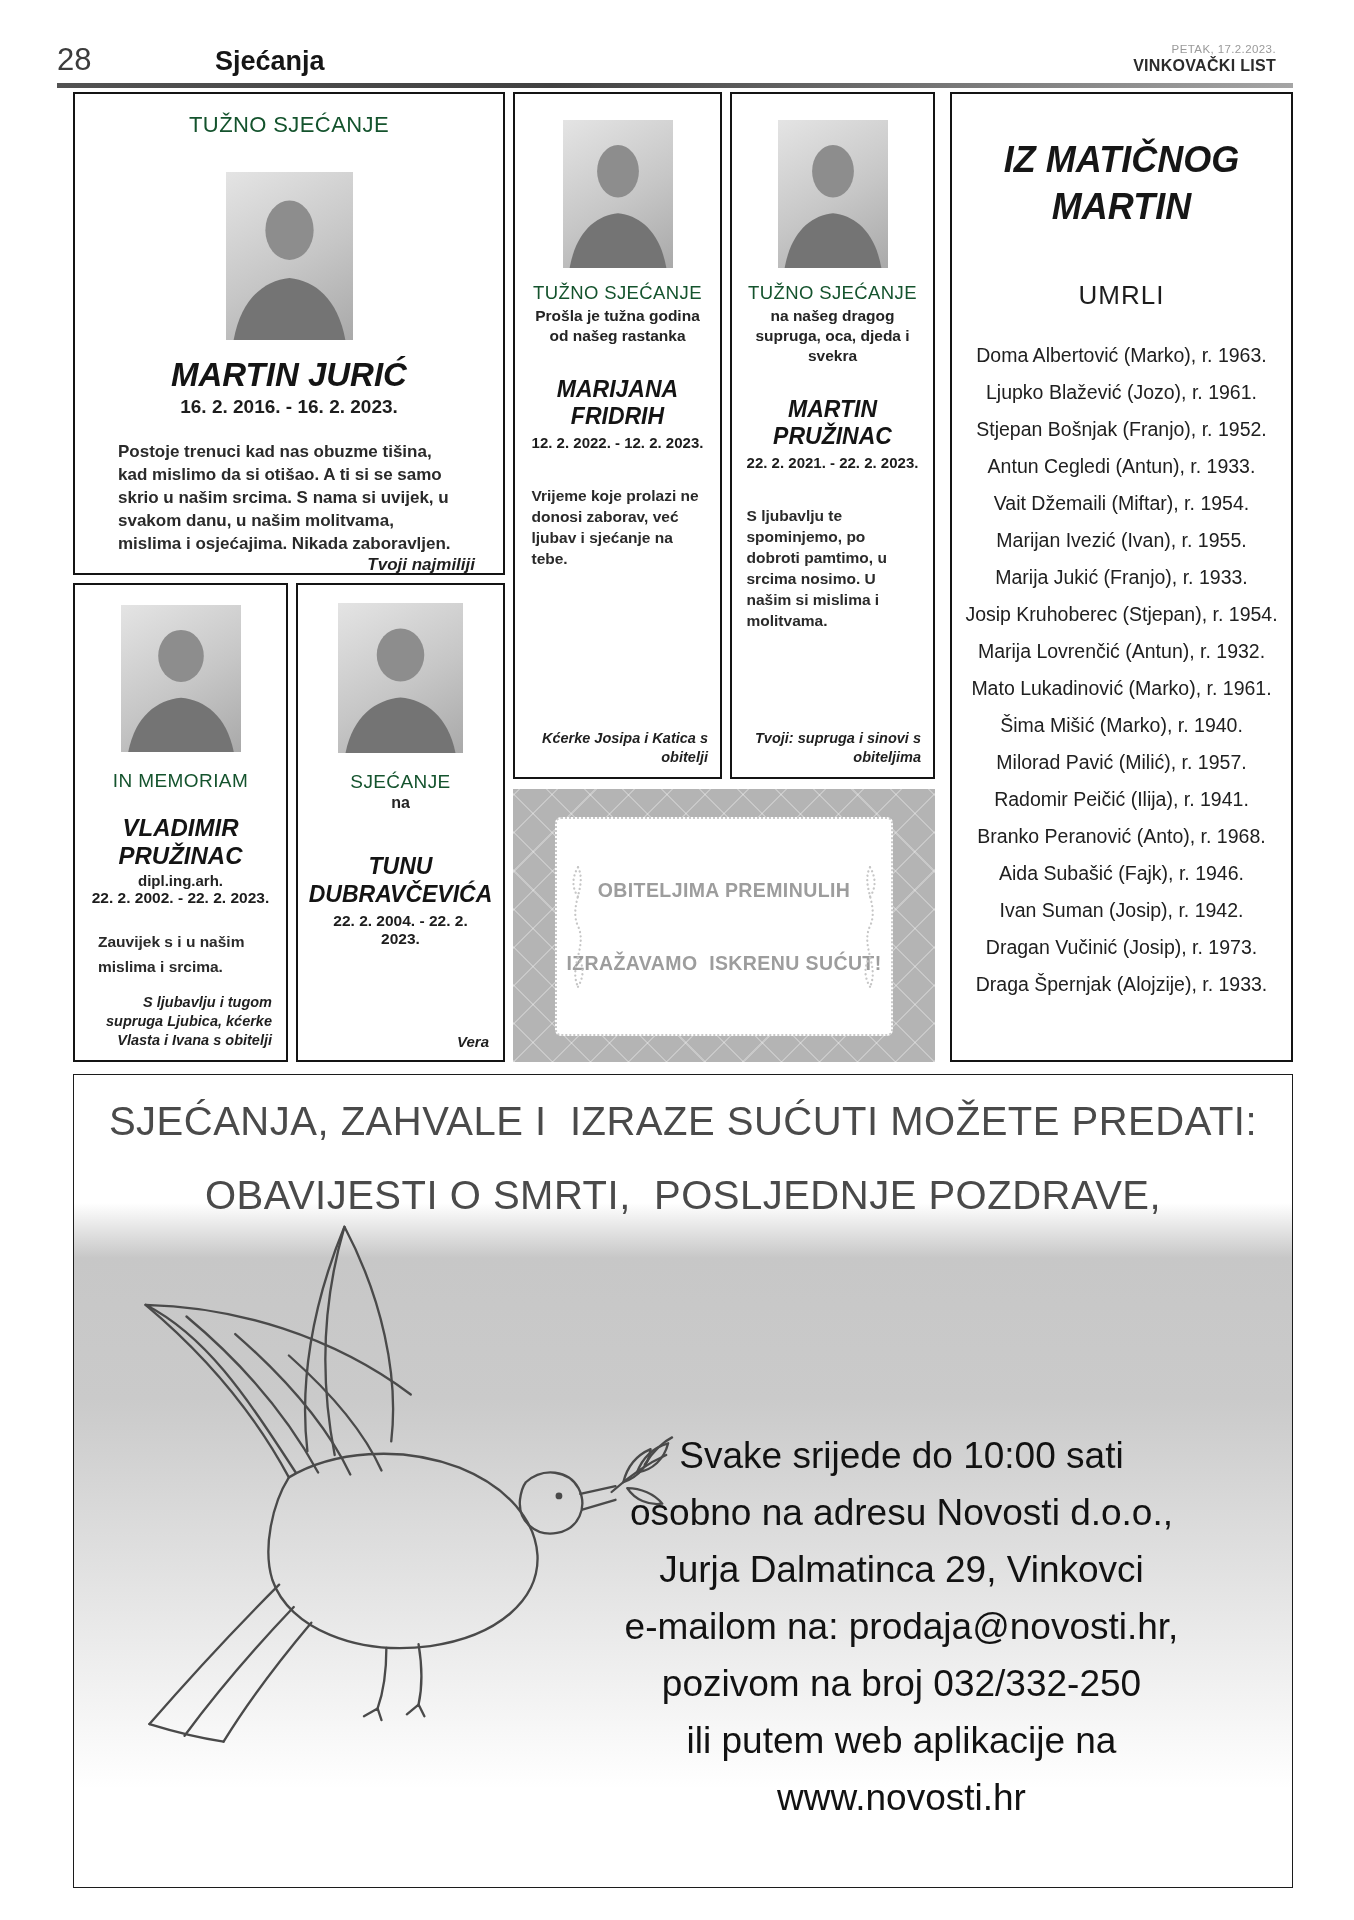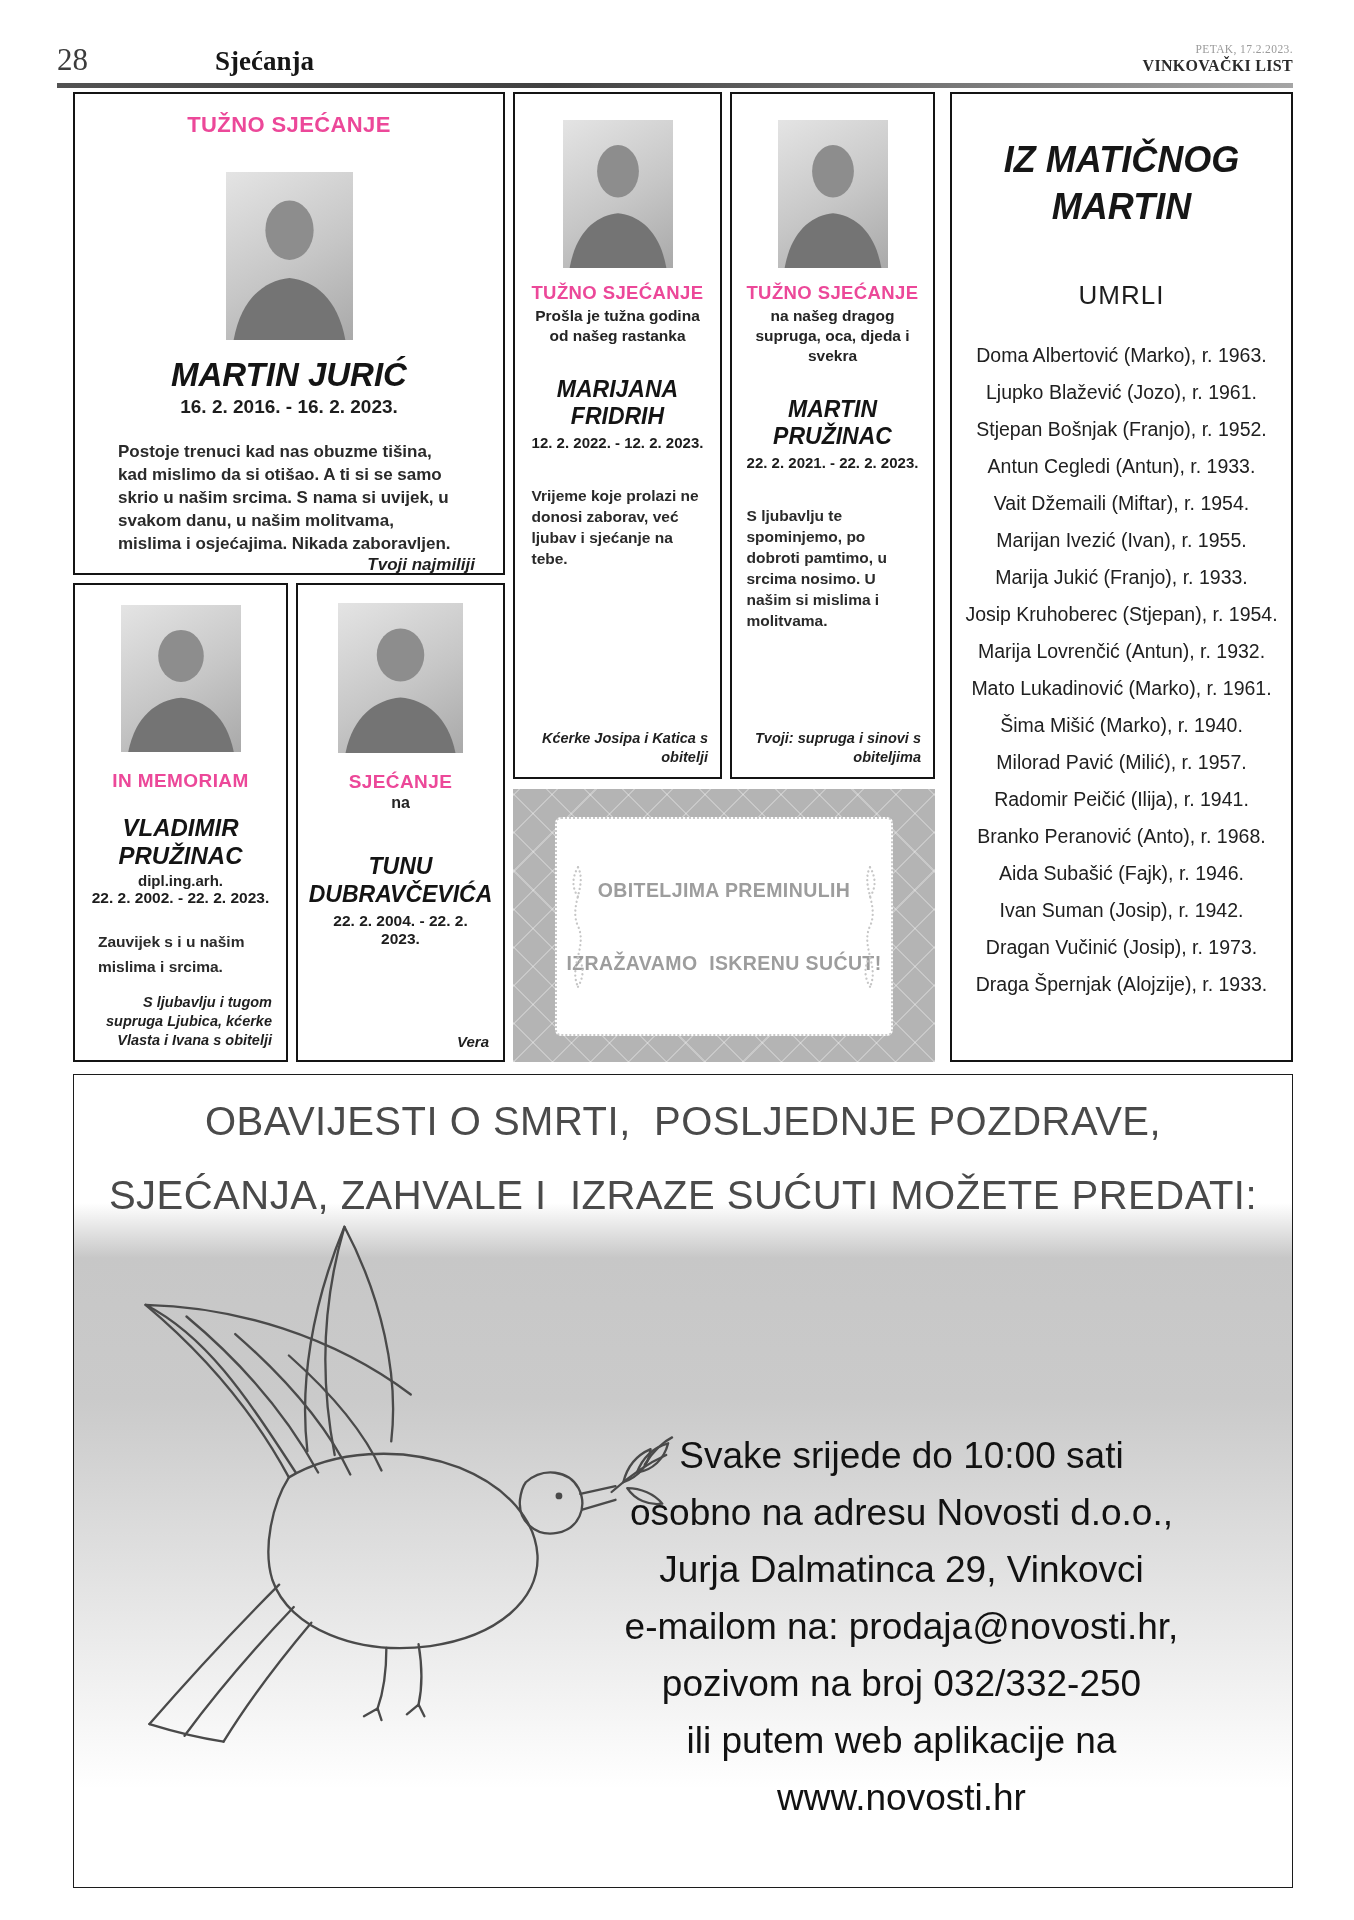--- a/index.html
+++ b/index.html
@@ -1,41 +1,41 @@
 <!DOCTYPE html>
 <html><head>
 <meta charset="utf-8">
 <style>
   html,body{margin:0;padding:0;background:#ffffff;}
   body{font-family:"Liberation Sans","DejaVu Sans",sans-serif;color:#1e1e1e;}
   .page{position:relative;width:1354px;height:1920px;background:#fff;overflow:hidden;}
 
   
-  .header{position:absolute;left:57px;right:61px;top:42px;height:40px;font-family:Liberation Serif, serif;}
+  .header{position:absolute;left:57px;right:78px;top:42px;height:40px;}
   .pgnum{position:absolute;left:0;top:0;font-size:31px;font-weight:300;color:#3c3c3c;}
   .section{position:absolute;left:158px;top:4px;font-size:27px;font-weight:600;color:#161616;}
   .head-right{position:absolute;right:0;top:0;text-align:right;line-height:1.25;}
   .head-date{font-size:11.5px;color:#9a9a9a;letter-spacing:.4px;}
   .head-mast{font-size:16px;font-weight:700;color:#2b2b2b;letter-spacing:.3px;text-align:right;}
   .rule{position:absolute;left:57px;right:61px;top:83px;height:5px;
         background:linear-gradient(90deg,#525252,#414141 40%,#a5a5a5 100%);}
 
   
   .box{position:absolute;box-sizing:border-box;border:2px solid #141414;background:#fff;
        display:flex;flex-direction:column;align-items:center;}
   .b-juric{left:73px;top:92px;width:432px;height:483px;padding:16px 24px 12px;}
   .b-pruzinac{left:73px;top:583px;width:215px;height:479px;padding:12px 14px 10px;}
   .b-dubravcevic{left:296px;top:583px;width:209px;height:479px;padding:12px 14px 10px;}
   .b-fridrih{left:513px;top:92px;width:209px;height:687px;padding:12px 12px 10px;}
   .b-ocevcic{left:730px;top:92px;width:205px;height:687px;padding:12px 12px 10px;}
 
   .photo{background:linear-gradient(150deg,#e4e4e4 0%,#c6c6c6 55%,#a9a9a9 100%);flex:none;}
   .photo svg{display:block;width:100%;height:100%;}
 
-  .ob-heading{font-weight:700;text-align:center;color:#ec4899;letter-spacing:.4px;}
+  .ob-heading{font-weight:400;text-align:center;color:#14532d;letter-spacing:.4px;}
   .ob-sub{font-weight:700;text-align:center;color:#242424;}
   .ob-name{font-style:italic;font-weight:800;text-align:center;color:#141414;}
   .ob-dates{font-weight:700;text-align:center;color:#1d1d1d;}
   .ob-body{font-weight:700;text-align:left;color:#2a2a2a;}
   .ob-sign{font-style:italic;font-weight:700;text-align:right;color:#1f1f1f;
            margin-top:auto;align-self:flex-end;}
 
   .b-juric .ob-heading{font-size:22px;margin-top:2px;}
   .b-juric .photo{width:127px;height:168px;margin-top:34px;}
   .b-juric .ob-name{font-size:33px;margin-top:16px;}
@@ -242,22 +242,22 @@
       <div class="reg-item">Branko Peranović (Anto), r. 1968.</div>
       <div class="reg-item">Aida Subašić (Fajk), r. 1946.</div>
       <div class="reg-item">Ivan Suman (Josip), r. 1942.</div>
       <div class="reg-item">Dragan Vučinić (Josip), r. 1973.</div>
       <div class="reg-item">Draga Špernjak (Alojzije), r. 1933.</div>
     </div>
   </section>
 
   <section class="adbox">
     <div class="ad-band"></div>
+    <div class="ad-h">SJEĆANJA, ZAHVALE I  IZRAZE SUĆUTI MOŽETE PREDATI:</div>
     <div class="ad-h">OBAVIJESTI O SMRTI,  POSLJEDNJE POZDRAVE,</div>
-    <div class="ad-h">SJEĆANJA, ZAHVALE I  IZRAZE SUĆUTI MOŽETE PREDATI:</div>
 
     <svg class="dove" viewBox="0 0 600 700">
       <g fill="none" stroke="#4a4a4a" stroke-width="2.4" stroke-linecap="round" stroke-linejoin="round">
 
         <path d="M252,272 C238,200 238,120 262,38 C300,110 318,190 310,258"></path>
         <path d="M262,38 C228,120 216,200 224,268"></path>
 
         <path d="M212,290 C160,210 120,150 58,118 C150,120 250,150 330,210"></path>
         <path d="M58,118 C120,170 170,230 205,295"></path>
         <path d="M100,130 C160,180 205,235 235,290"></path>

